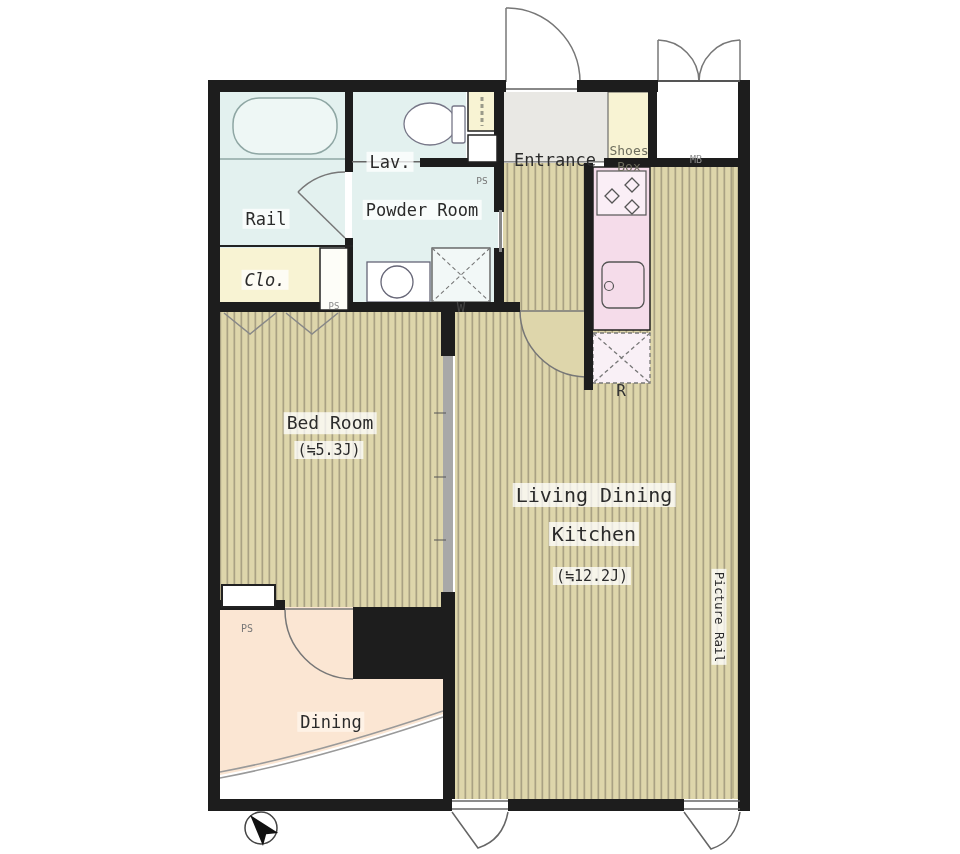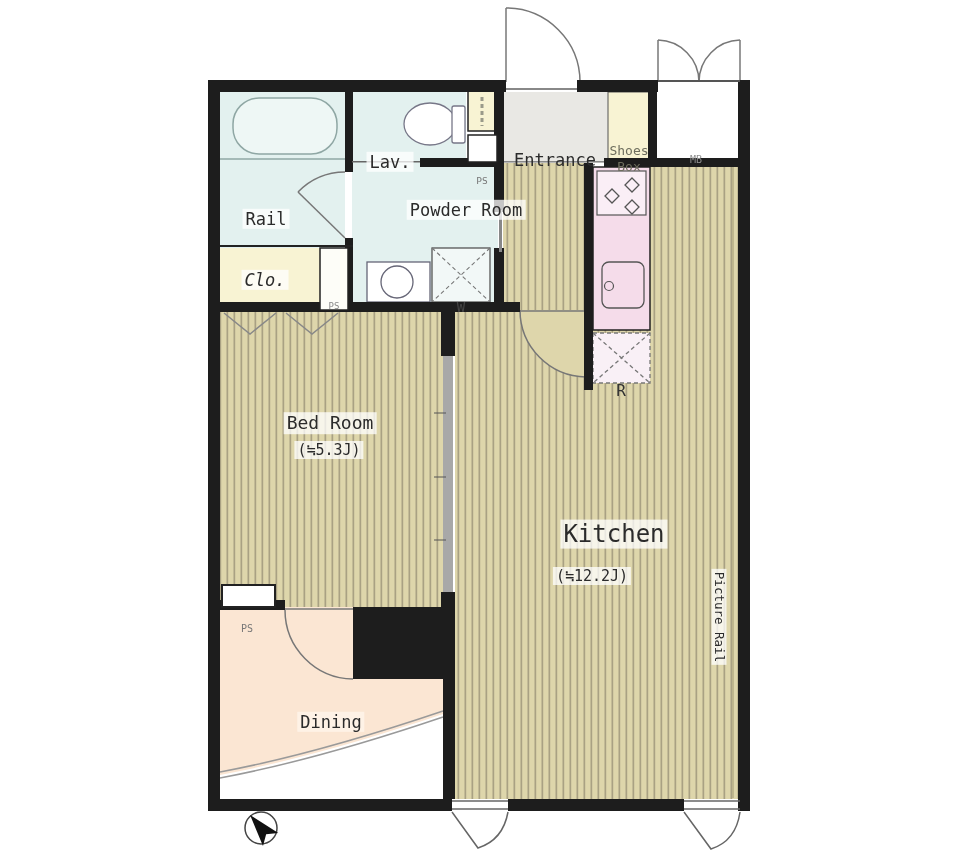--- a/index.html
+++ b/index.html
@@ -171,36 +171,37 @@
     </g>
 
     <g>
       <circle cx="261" cy="828" r="16" fill="#ffffff" stroke="#444" stroke-width="1.5"></circle>
       <polygon points="261,811 271,843 261,836 251,843" fill="#111" transform="rotate(-40 261 828)"></polygon>
     </g>
   </svg>
 
   <div class="lbl" style="left:266px; top:219px; font-size:17px;">Rail</div>
   <div class="lbl" style="left:390px; top:142px; font-size:17px;margin-top:20px;">Lav.</div>
-  <div class="lbl" style="left:422px; top:210px; font-size:17px;margin-left:44px;">Powder Room</div>
+  <div class="lbl" style="left:422px; top:210px; font-size:17px;">Powder Room</div>
   <div class="lbl" style="left:265px; top:280px; font-size:17px;font-style:italic;">Clo.</div>
   <div class="lbl bare" style="left:555px; top:127px; font-size:17px;">Entrance</div>
   <div class="lbl bare" style="left:629px; top:126px; font-size:13px; white-space:normal; width:46px; color:#6e6e5e;">Shoes Box</div>
   <div class="lbl bare" style="left:696px; top:127px; font-size:10px; color:#8f8f8f;">MB</div>
 
   <div class="lbl bare" style="left:482px; top:148px; font-size:9.5px; color:#777;">PS</div>
   <div class="lbl bare" style="left:334px; top:273px; font-size:9px; color:#888;">PS</div>
   <div class="lbl bare" style="left:247px; top:596px; font-size:10px; color:#777;">PS</div>
 
   <div class="lbl bare" style="left:461px; top:274px; font-size:14px; color:#444;">W</div>
   <div class="lbl bare" style="left:621px; top:358px; font-size:16px; color:#333;">R</div>
 
   <div class="lbl" style="left:330px; top:423px; font-size:18px;">Bed Room</div>
   <div class="lbl" style="left:329px; top:450px; font-size:15px;">(≒5.3J)</div>
 
-  <div class="lbl" style="left:614px; top:534px; font-size:24px;">Kitchen</div>
+  <div class="lbl" style="left:594px; top:495px; font-size:20px;">Living Dining</div>
+  <div class="lbl" style="left:594px; top:534px; font-size:20px;">Kitchen</div>
   <div class="lbl" style="left:592px; top:576px; font-size:15px;">(≒12.2J)</div>
 
   <div class="lbl" style="left:331px; top:722px; font-size:17px; background:rgba(255,245,235,.8);">Dining</div>
 
   <div class="lbl vert" style="left:719px; top:617px; font-size:12.5px;">Picture Rail</div>
 
 </div>
 
 </body></html>

